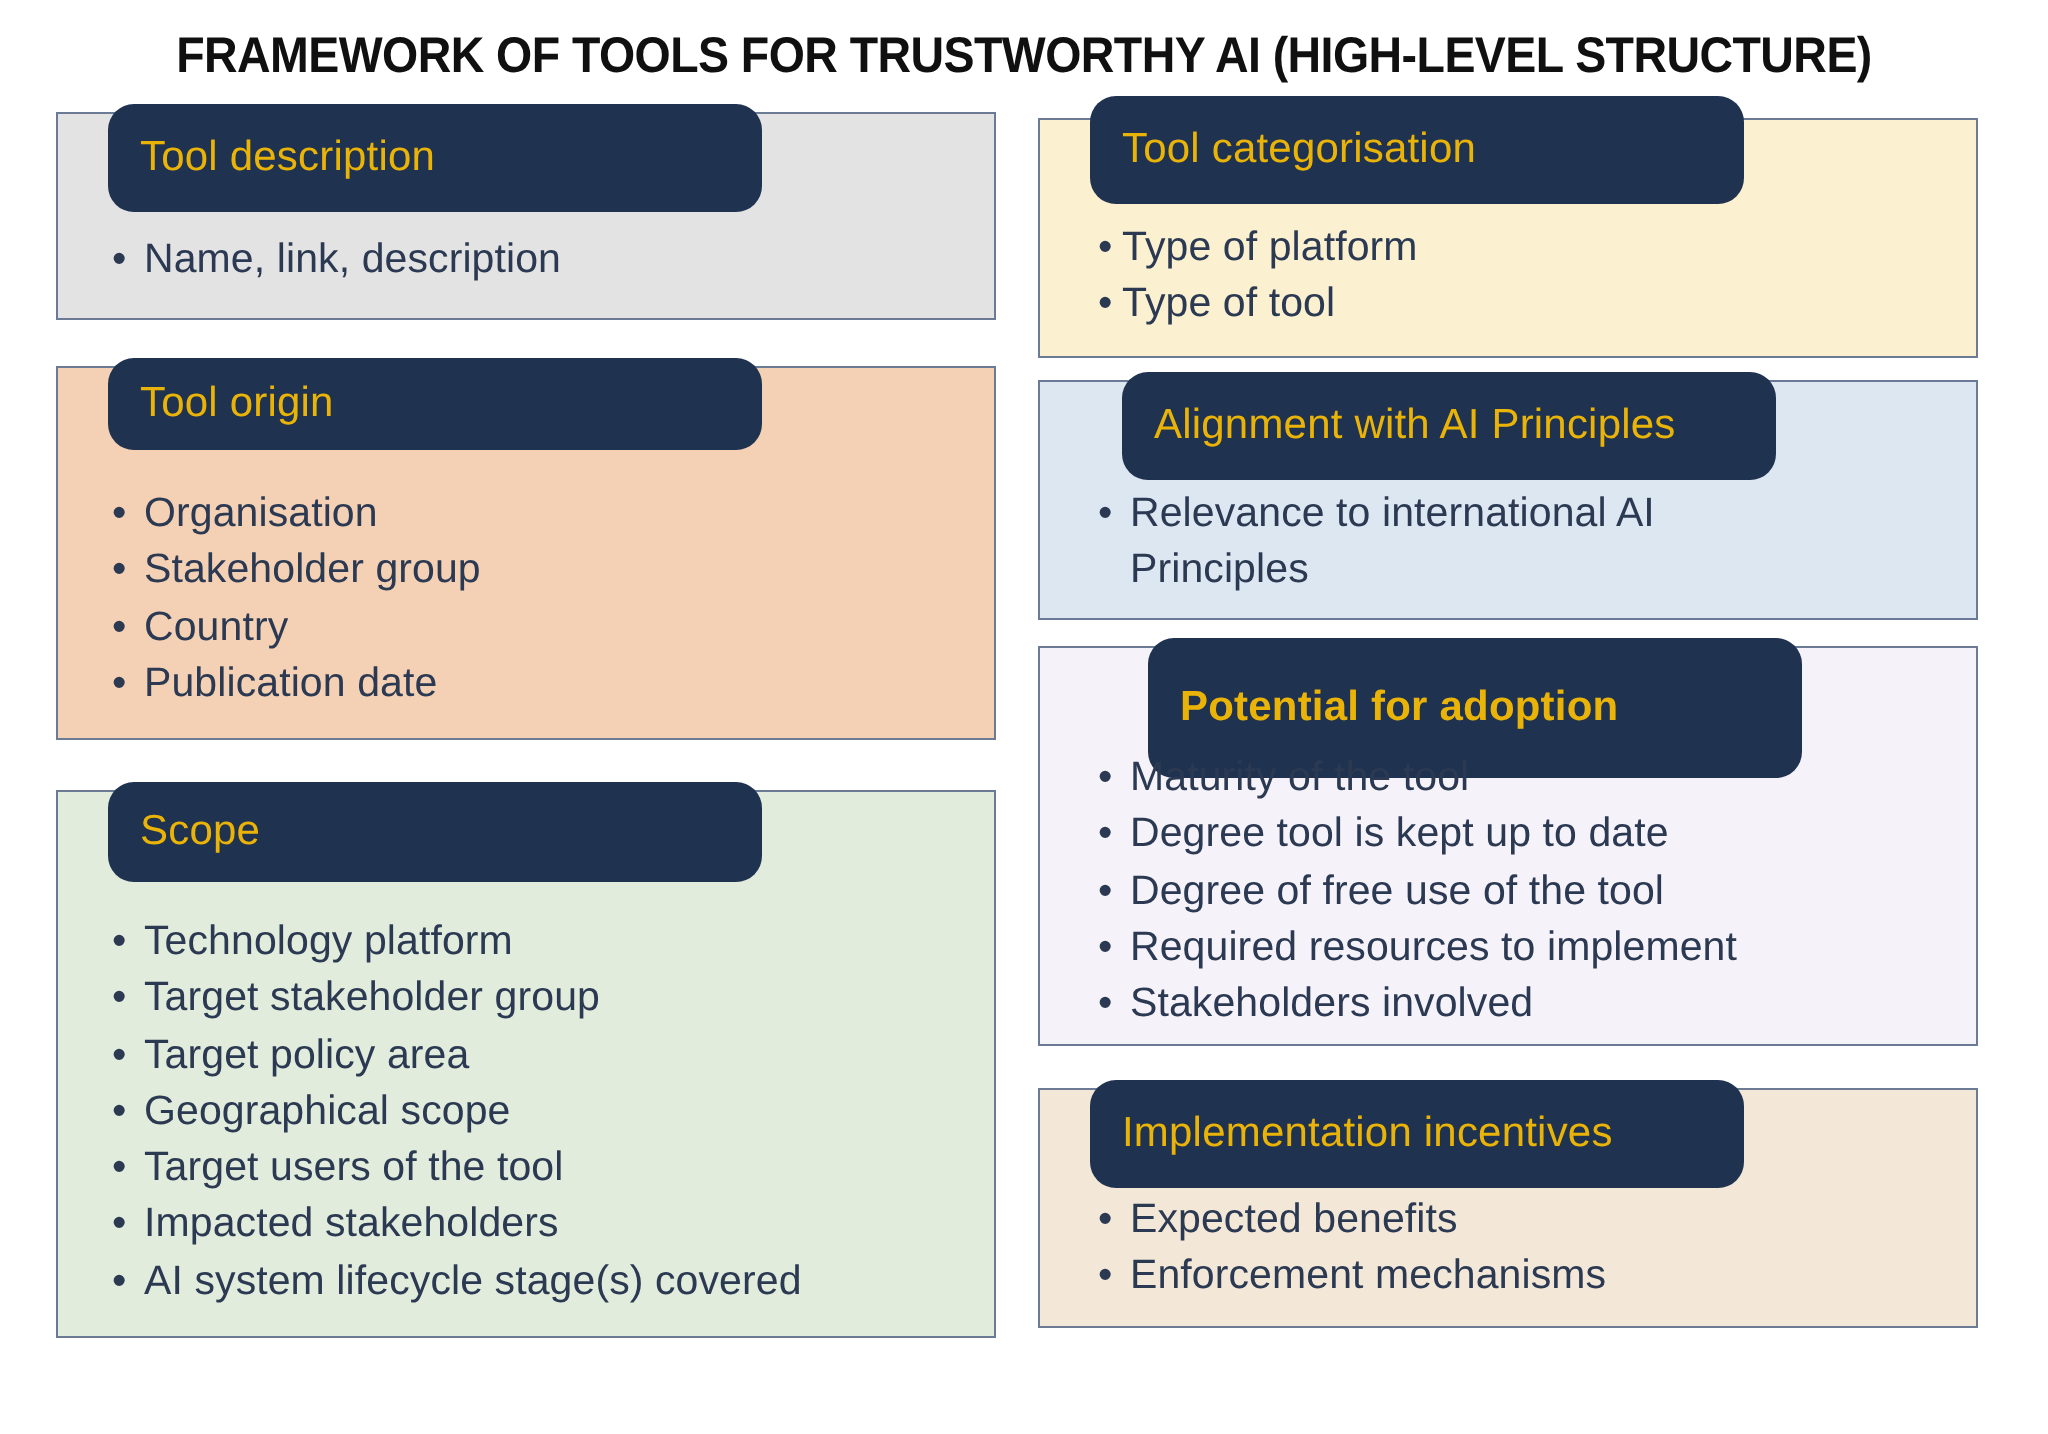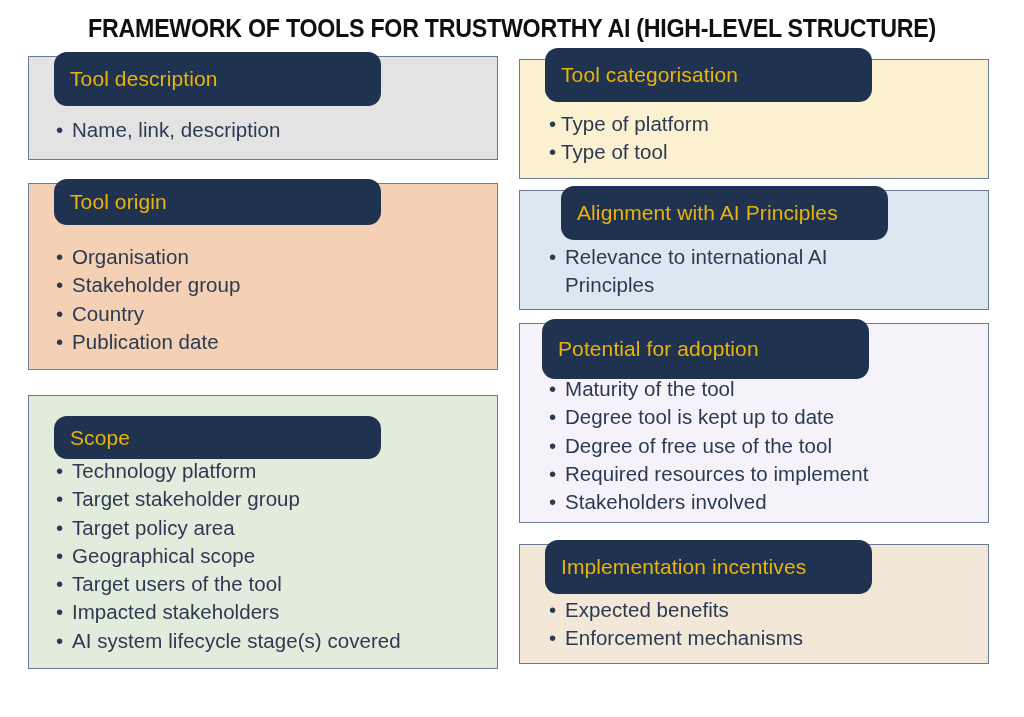--- a/index.html
+++ b/index.html
@@ -79,34 +79,34 @@
   
   #card-tool-description { left: 28px;  top: 56px;  width: 470px; height: 104px; background: #e3e3e3; }
   #hdr-tool-description  { left: 54px;  top: 52px;  width: 327px; height: 54px; }
   #body-tool-description { left: 56px;  top: 116px; width: 430px; }
 
   #card-tool-origin { left: 28px;  top: 183px; width: 470px; height: 187px; background: #f4d0b4; }
   #hdr-tool-origin  { left: 54px;  top: 179px; width: 327px; height: 46px; }
   #body-tool-origin { left: 56px;  top: 243px; width: 430px; }
 
   #card-scope { left: 28px;  top: 395px; width: 470px; height: 274px; background: #e2ecdd; }
-  #hdr-scope  { left: 54px;  top: 391px; width: 327px; height: 43px; margin-top: 25px; }
+  #hdr-scope  { left: 54px;  top: 391px; width: 327px; height: 50px; }
   #body-scope { left: 56px;  top: 457px; width: 430px; }
 
   
   #card-tool-categorisation { left: 519px; top: 59px;  width: 470px; height: 120px; background: #fbf0cf; }
   #hdr-tool-categorisation  { left: 545px; top: 48px;  width: 327px; height: 54px; }
   #body-tool-categorisation { left: 549px; top: 110px; width: 430px; }
 
   #card-alignment { left: 519px; top: 190px; width: 470px; height: 120px; background: #dde7f2; }
   #hdr-alignment  { left: 545px; top: 186px; width: 327px; height: 54px; margin-left: 16px; }
   #body-alignment { left: 549px; top: 243px; width: 350px; }
 
   #card-potential { left: 519px; top: 323px; width: 470px; height: 200px; background: #f5f2fa; }
-  #hdr-potential  { left: 542px; top: 319px; width: 327px; height: 60px; }
+  #hdr-potential  { left: 574px; top: 319px; width: 327px; height: 70px; font-weight: bold; }
   #body-potential { left: 549px; top: 375px; width: 430px; }
 
   #card-incentives { left: 519px; top: 544px; width: 470px; height: 120px; background: #f3e7d7; }
   #hdr-incentives  { left: 545px; top: 540px; width: 327px; height: 54px; }
   #body-incentives { left: 549px; top: 596px; width: 430px; }
 </style>
 </head>
 <body>
 
 <div id="diagram-title">FRAMEWORK OF TOOLS FOR TRUSTWORTHY AI (HIGH-LEVEL STRUCTURE)</div>

